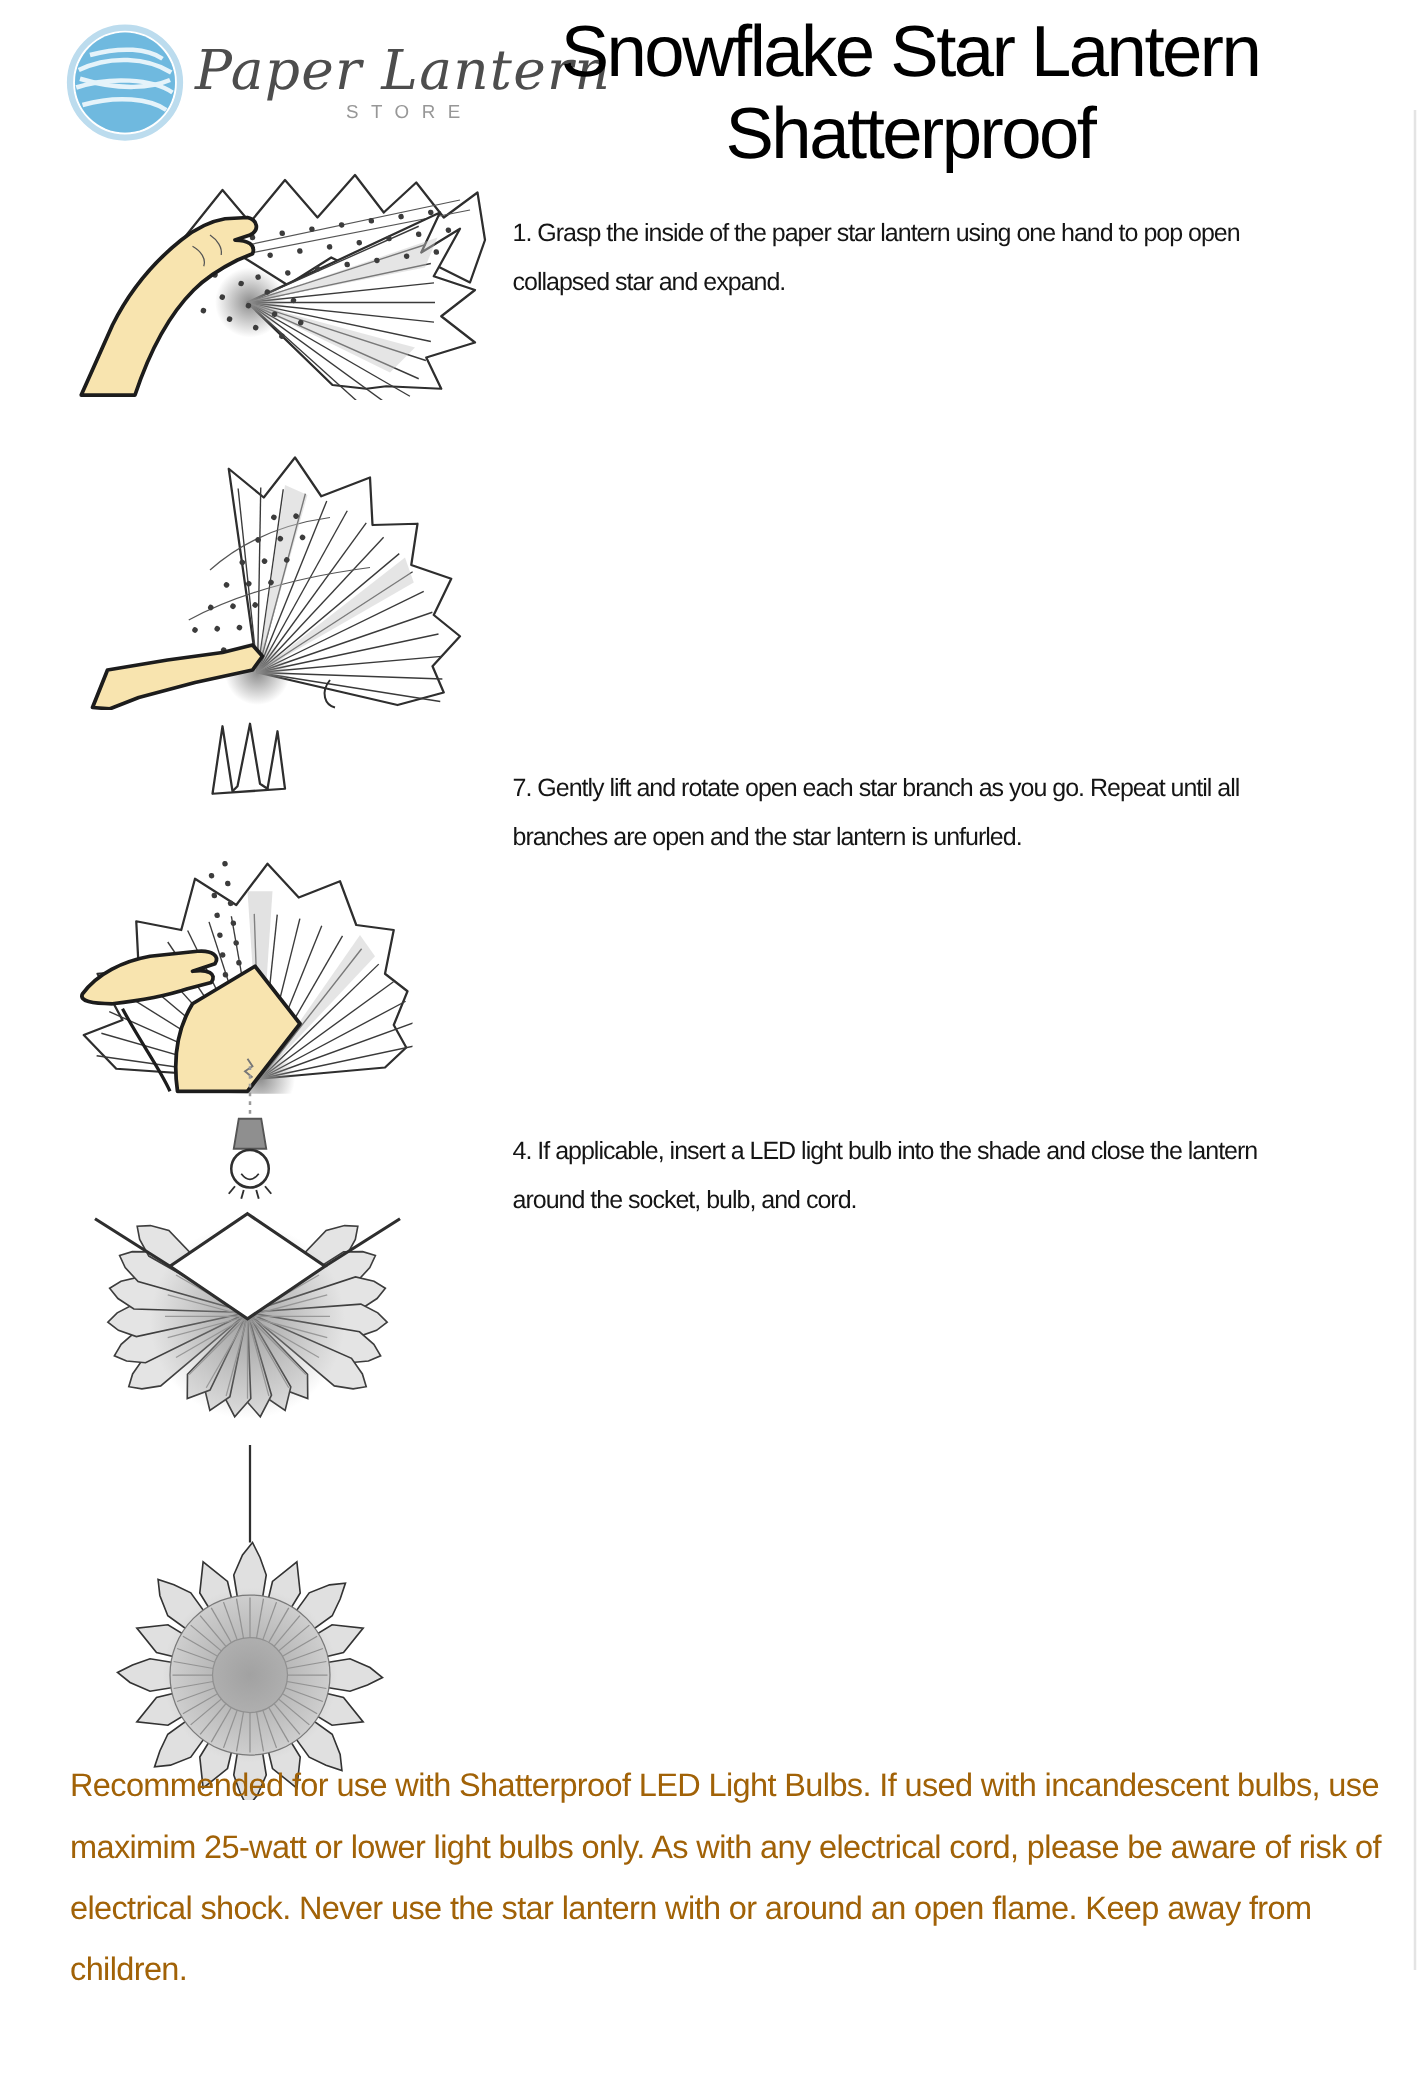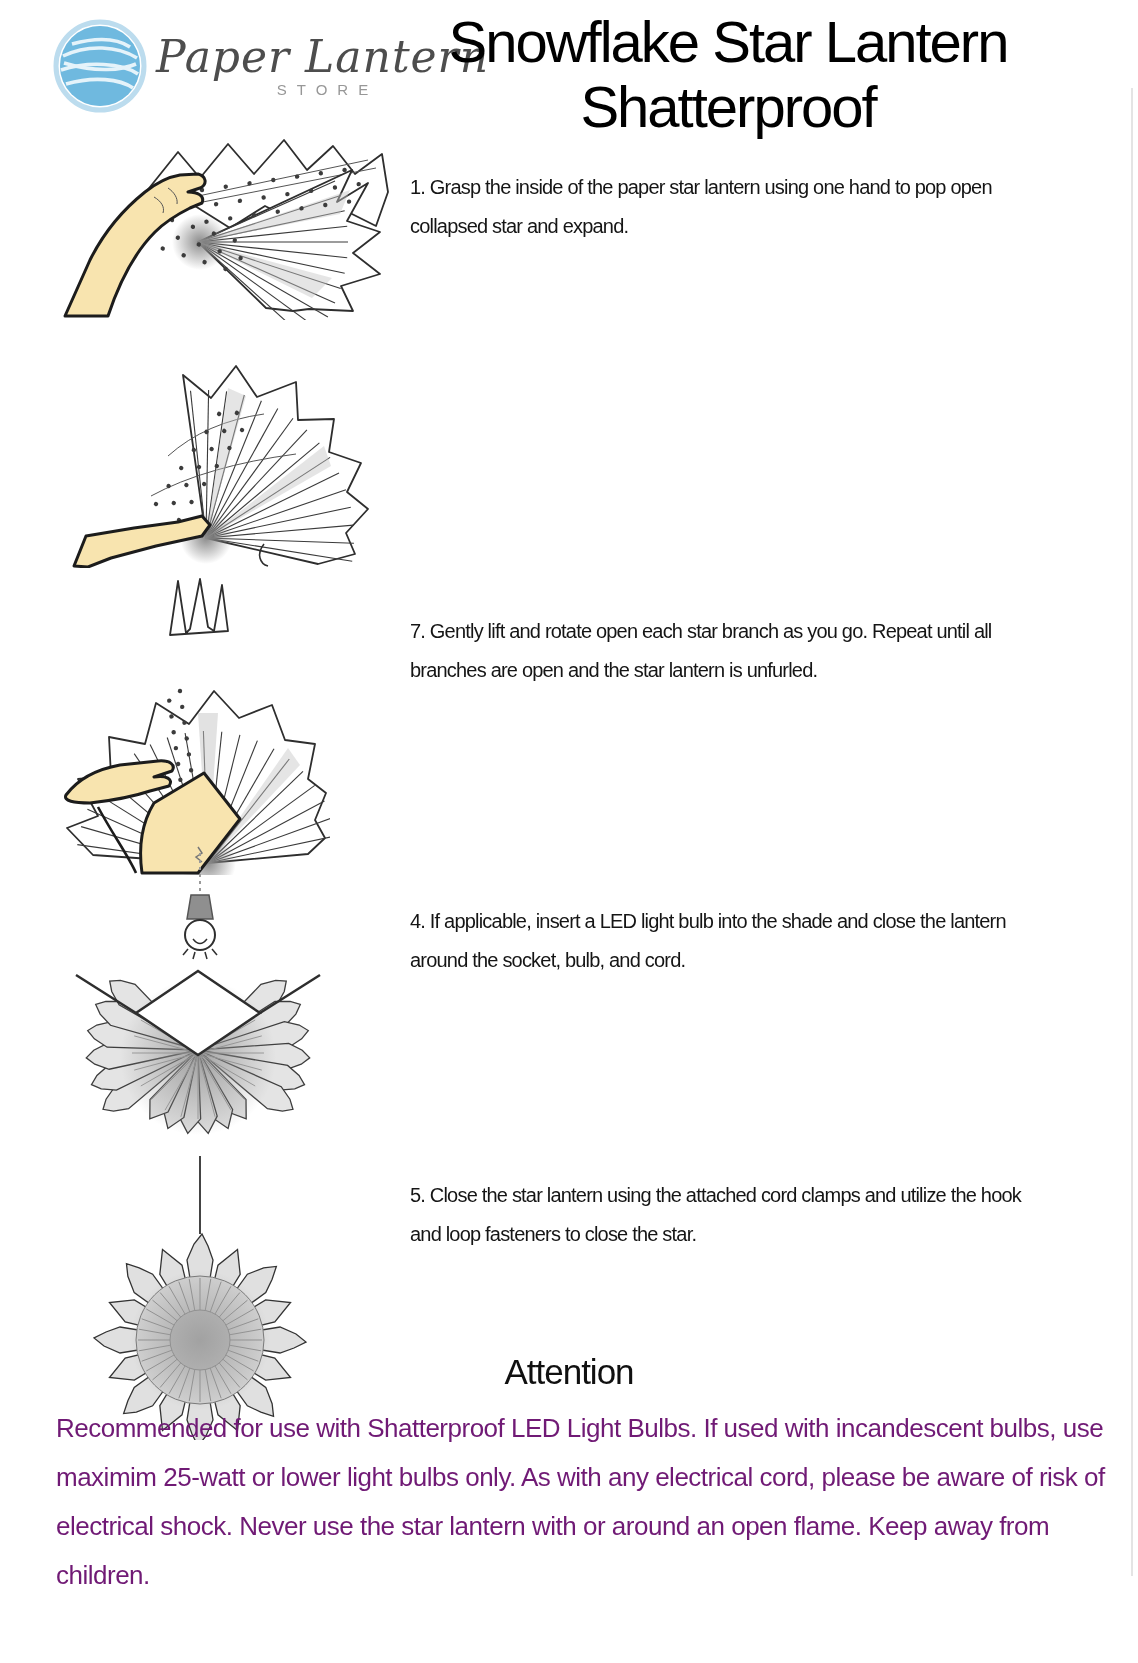--- a/index.html
+++ b/index.html
@@ -21,21 +21,21 @@
   .illo{position:absolute;}
   .illo1{left:50px;top:130px;}
   .illo2{left:56px;top:326px;}
   .illo3{left:58px;top:573px;}
   .illo4{left:48px;top:845px;}
   .illo5{left:48px;top:1148px;}
   
   .attention-h{position:absolute;left:0;top:1352px;width:1138px;margin:0;text-align:center;
                font-size:35px;font-weight:400;letter-spacing:-1px;color:#101010;}
   .warning{position:absolute;left:56px;top:1404px;width:1080px;font-size:26px;
-           letter-spacing:-0.5px;line-height:49px;color:#701a75;}
+           letter-spacing:-0.5px;line-height:49px;color:#a16207;}
   .scanline{position:absolute;left:1131px;top:88px;width:2px;height:1488px;background:#e4e4e4;}
   svg .outline{fill:#ffffff;stroke:#2e2e2e;stroke-width:1.8;stroke-linejoin:round;}
   svg .hand{stroke:#1c1c1c;stroke-width:3;stroke-linejoin:round;}
   svg .fold{stroke:#555;stroke-width:1;fill:none;}
 </style>
 </head>
 <body>
 
 <div class="page">
 
@@ -409,19 +409,17 @@
           <line x1="152" y1="192" x2="213.1" y2="181.2" stroke-width="1"></line>
         </g>
       <circle cx="152" cy="192" r="30" fill="#c0c0c0" stroke="#888" stroke-width="1"></circle>
       <circle cx="152" cy="192" r="70" fill="url(#sh5)"></circle>
     </g>
   </svg>
 
   <div class="txt txt1">1. Grasp the inside of the paper star lantern using one hand to pop open collapsed star and expand.</div>
   <div class="txt txt3">7. Gently lift and rotate open each star branch as you go. Repeat until all branches are open and the star lantern is unfurled.</div>
   <div class="txt txt4">4. If applicable, insert a LED light bulb into the shade and close the lantern around the socket, bulb, and cord.</div>
-  <div class="txt txt5">5. Close the star lantern using the attached cord clamps and utilize the hook and loop fasteners to close the star.</div>
-
-  <h2 class="attention-h">Attention</h2>
+
   <div class="warning">Recommended for use with Shatterproof LED Light Bulbs. If used with incandescent bulbs, use maximim 25-watt or lower light bulbs only. As with any electrical cord, please be aware of risk of electrical shock. Never use the star lantern with or around an open flame. Keep away from children.</div>
 
   <div class="scanline"></div>
 </div>
 
 </body></html>

